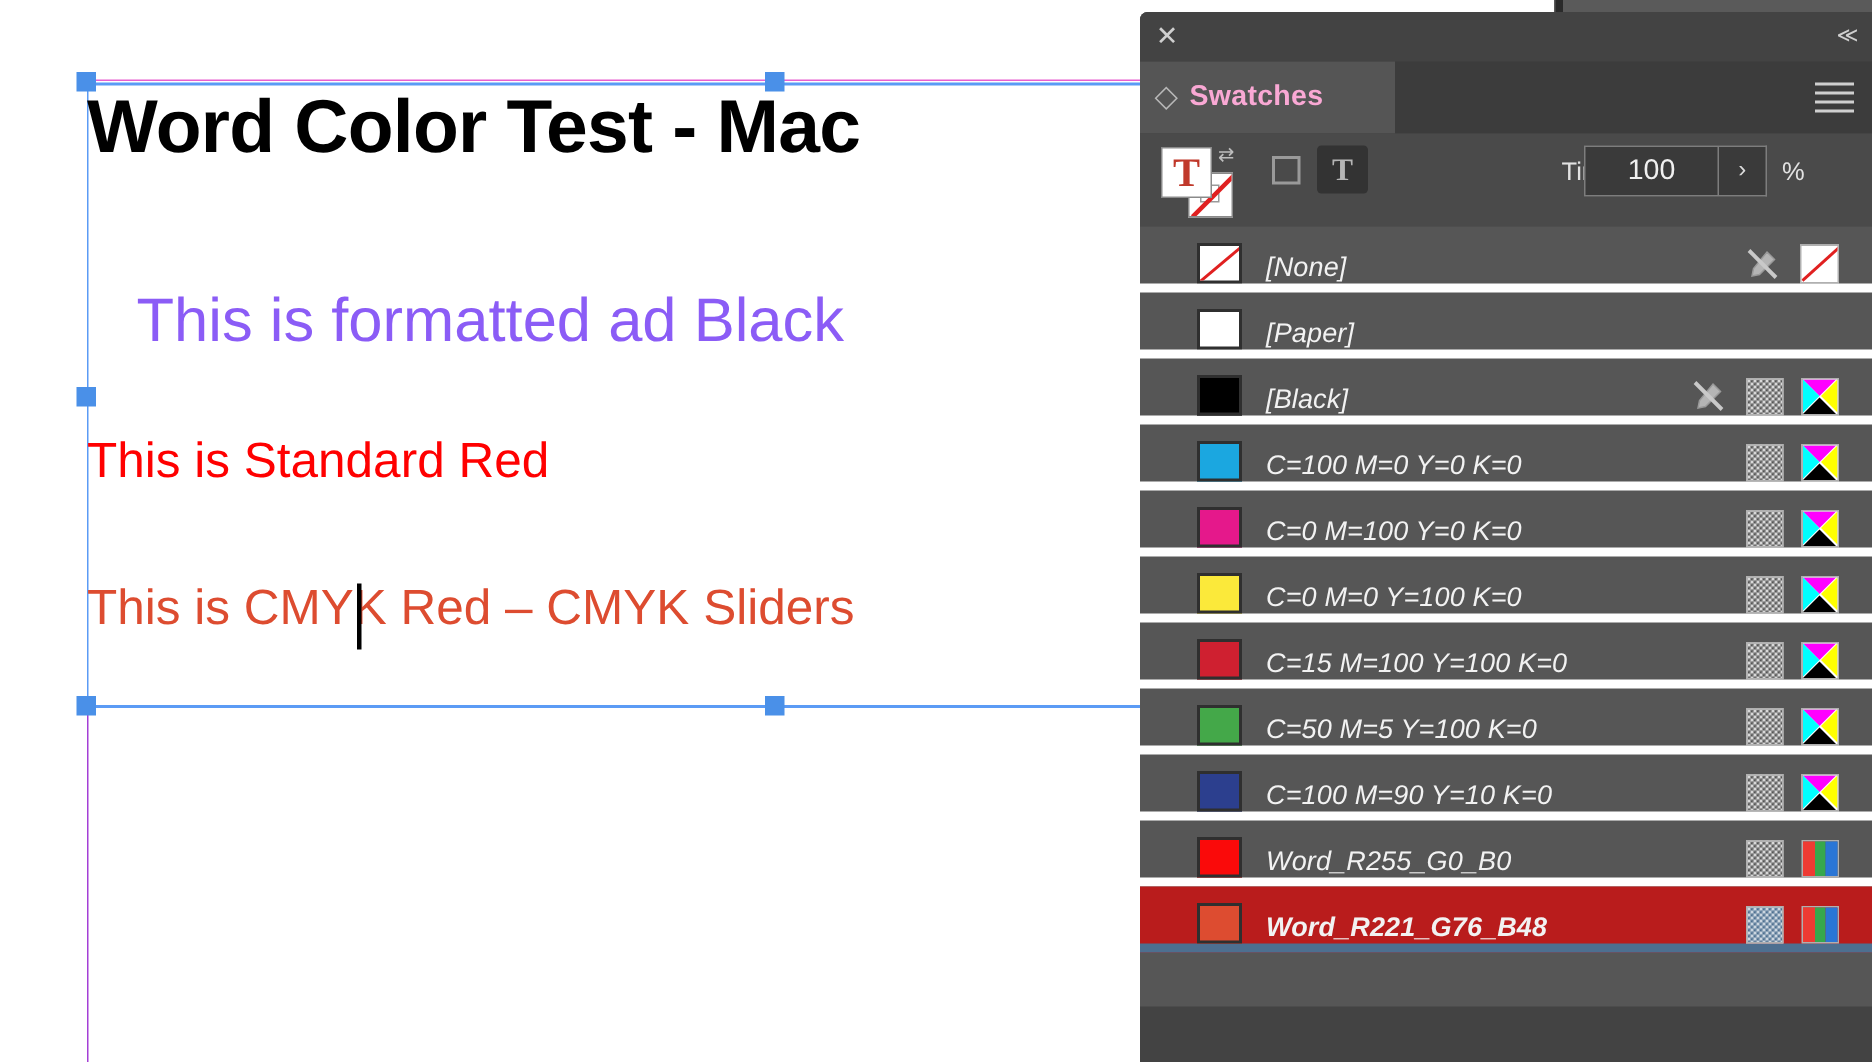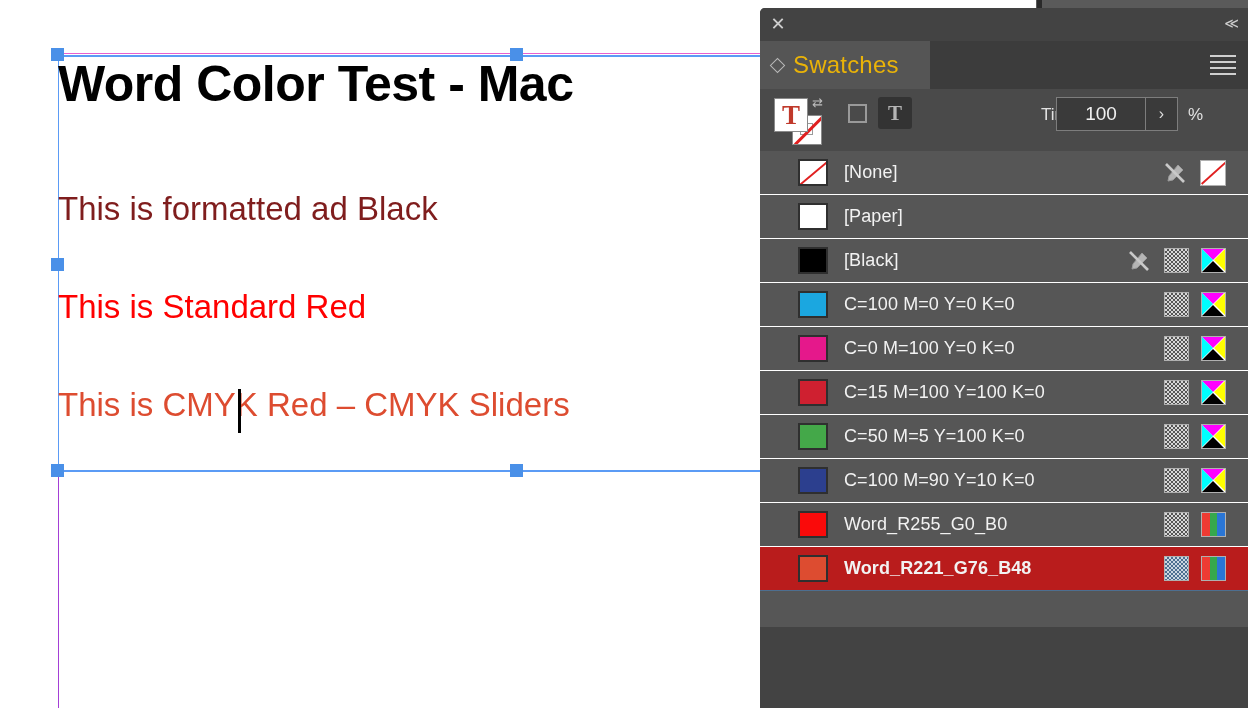--- a/index.html
+++ b/index.html
@@ -17,21 +17,21 @@
   .margin-v{position:absolute;width:1px;background:#a43fd6;}
   .margin-h{position:absolute;height:1px;background:#e85fd0;}
 
   .frame-line-h{position:absolute;height:2px;background:#5b9bf5;}
   .frame-line-v{position:absolute;width:1px;background:#5b9bf5;}
 
   .handle{position:absolute;width:13px;height:13px;background:#4a90e8;}
 
   .doc-text{position:absolute;white-space:nowrap;font-family:Liberation Sans, sans-serif;}
   #title-line{font-weight:bold;font-size:50px;letter-spacing:-0.5px;color:#000;}
-  #black-line{font-size:33px;color:#7f1d1d;}
+  #black-line{font-size:41px;color:#8b5cf6;margin-left:33px;}
   #red-line{font-size:33px;}
   #cmyk-line{font-size:33px;}
 
   #text-caret{position:absolute;width:3px;background:#000;}
 
   
   #panel{
     position:absolute;right:0;top:8px;width:488px;height:700px;
     background:#434343;border-top-left-radius:5px;
     box-sizing:border-box;
@@ -52,21 +52,21 @@
 
   #tabrow{position:relative;height:48px;background:#3c3c3c;}
   #tab-swatches{
     position:absolute;left:0;top:0;width:170px;height:48px;background:#555555;
     display:flex;align-items:center;box-sizing:border-box;padding-left:12px;cursor:pointer;
   }
   #tab-swatches .diamond{
     width:9px;height:9px;border:1.5px solid #b8b8b8;transform:rotate(45deg);
     margin-right:10px;flex:none;
   }
-  #tab-label{color:#eab308;font-size:24px;font-weight:normal;letter-spacing:.2px;}
+  #tab-label{color:#f9a8d4;font-size:19px;font-weight:bold;letter-spacing:.2px;}
   #panel-menu-icon{
     position:absolute;right:12px;top:14px;width:26px;height:20px;cursor:pointer;
   }
   #panel-menu-icon i{display:block;height:2px;background:#cfcfcf;margin-bottom:4px;}
 
   
   #toolbar{position:relative;height:62px;background:#4a4a4a;}
   #proxy{position:absolute;left:14px;top:6px;width:58px;height:52px;}
   .proxy-fill{
     position:absolute;left:0;top:3px;width:34px;height:34px;background:#fff;border:1px solid #8a8a8a;
@@ -100,22 +100,22 @@
   #tint-stepper{
     position:absolute;left:386px;top:8px;width:32px;height:34px;background:#3a3a3a;
     border:1px solid #7d7d7d;border-left:none;box-sizing:border-box;display:flex;
     align-items:center;justify-content:center;color:#dcdcdc;font-size:16px;cursor:pointer;
   }
   #tint-pct{position:absolute;left:428px;top:16px;color:#e2e2e2;font-size:17px;}
 
   
   #swatch-list{position:relative;background:#565656;}
   .swatch-row{
-    position:relative;height:44px;border-bottom:1px solid #ffffff;
-    display:flex;align-items:center;cursor:pointer;box-sizing:border-box;
+    position:relative;height:44px;border-bottom:6px solid #ffffff;
+    display:flex;align-items:flex-end;cursor:pointer;box-sizing:border-box;font-style:italic;
   }
   .swatch-row.selected{background:#b91c1c;border-bottom-color:#4d6f90;}
   .swatch-chip{
     width:30px;height:27px;margin-left:38px;border:2px solid #2f2f2f;box-sizing:border-box;flex:none;
   }
   .swatch-chip.none-chip{background:#fff;position:relative;overflow:hidden;}
   .swatch-chip.none-chip::after{
     content:"";position:absolute;left:-6px;top:11px;width:40px;height:2px;background:#e02020;
     transform:rotate(-40deg);
   }
@@ -311,20 +311,33 @@
             <div class="ico ico-checker"></div>
             <div class="ico ico-cmyk">
               <span class="q top"></span>
               <span class="q bot"></span>
               <span class="q lft"></span>
               <span class="q rgt"></span>
             </div>
           </div>
         </div>
         <div class="swatch-row">
+          <div class="swatch-chip" style="background: rgb(251, 233, 58);"></div>
+          <div class="swatch-name">C=0 M=0 Y=100 K=0</div>
+          <div class="row-icons">
+            <div class="ico ico-checker"></div>
+            <div class="ico ico-cmyk">
+              <span class="q top"></span>
+              <span class="q bot"></span>
+              <span class="q lft"></span>
+              <span class="q rgt"></span>
+            </div>
+          </div>
+        </div>
+        <div class="swatch-row">
           <div class="swatch-chip" style="background: rgb(207, 32, 48);"></div>
           <div class="swatch-name">C=15 M=100 Y=100 K=0</div>
           <div class="row-icons">
             <div class="ico ico-checker"></div>
             <div class="ico ico-cmyk">
               <span class="q top"></span>
               <span class="q bot"></span>
               <span class="q lft"></span>
               <span class="q rgt"></span>
             </div>

